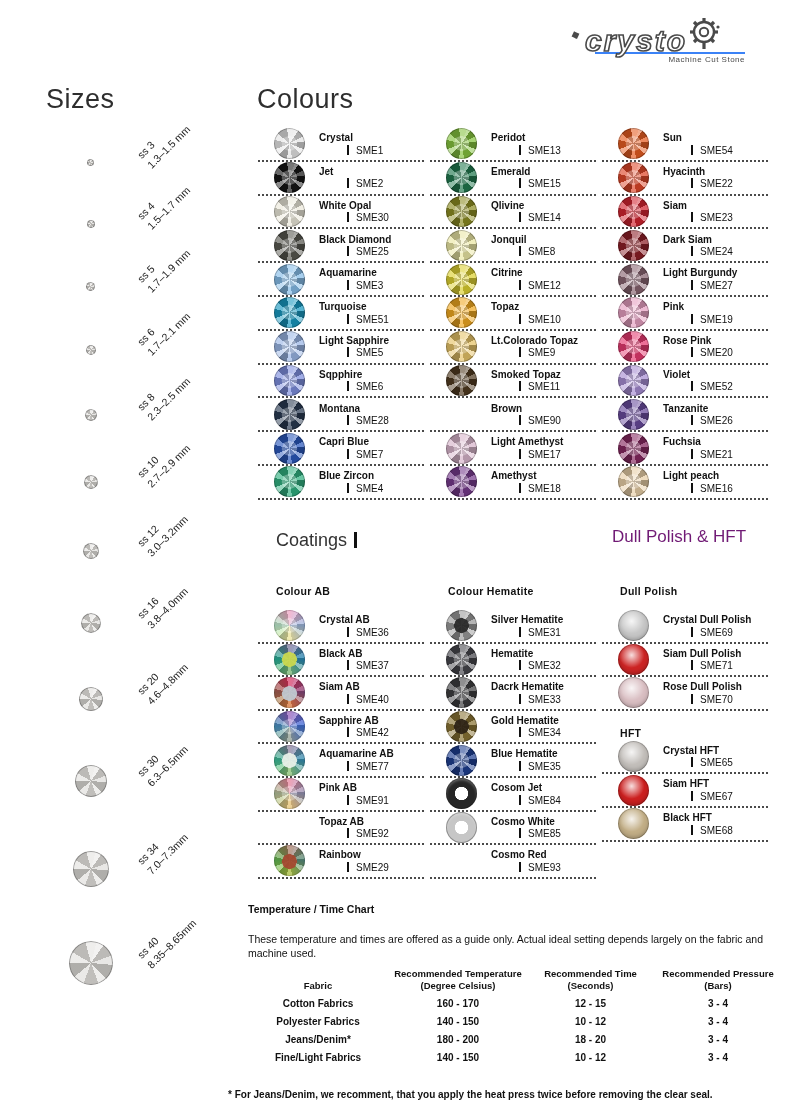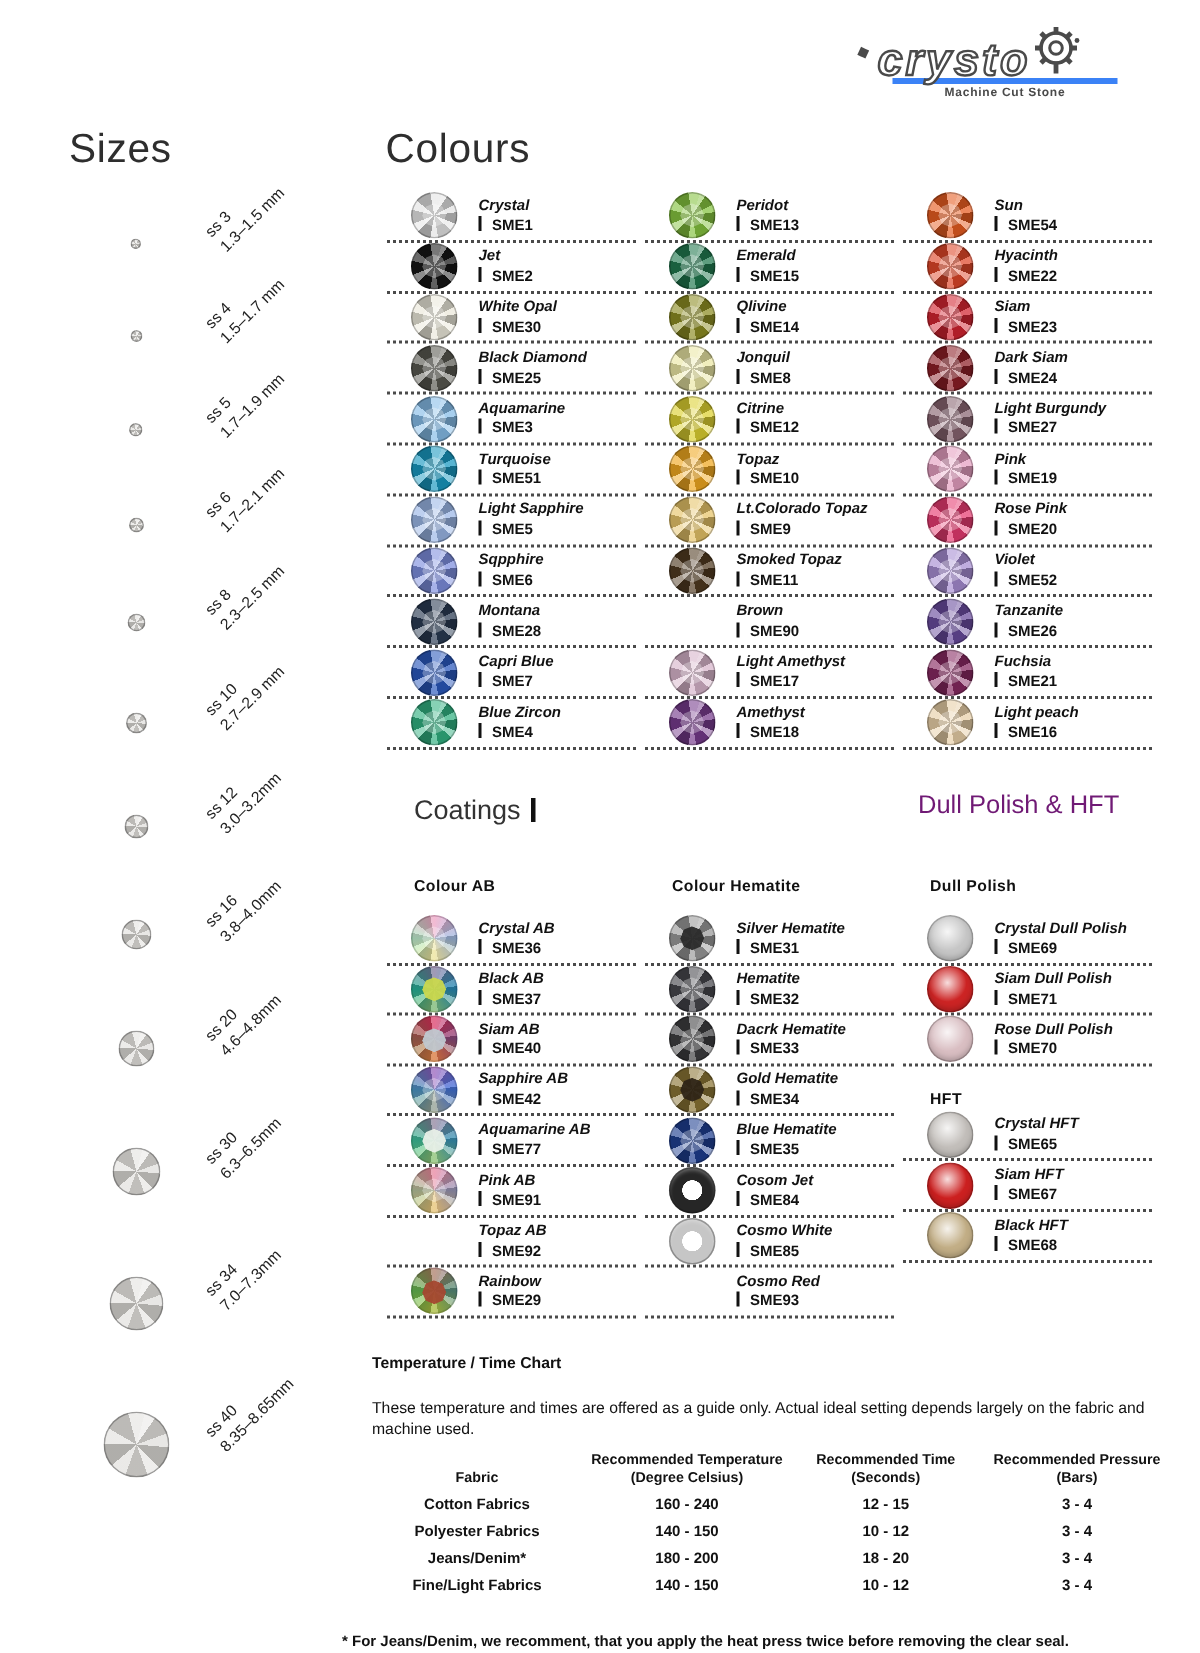--- a/index.html
+++ b/index.html
@@ -6,22 +6,22 @@
   body { background:#fff; font-family:"Liberation Sans", sans-serif; }
   .page { position:relative; width:800px; height:1102px; background:#fff; overflow:hidden; }
 
   
   .logo { position:absolute; left:585px; top:26px; width:175px; color:#4a4a4a; }
   .logo-row { display:flex; align-items:center; }
   .brand { font-size:30px; font-style:italic; font-weight:bold; letter-spacing:2px;
            color:#fff; -webkit-text-stroke:1.6px #4a4a4a; line-height:1; }
   .gear { margin-left:-2px; margin-top:-14px; }
   .diamond { position:absolute; left:-14px; top:2px; font-size:11px; color:#4a4a4a; transform:rotate(-20deg); }
-  .tagline { border-top:4px solid #3b82f6; margin-top:-4px; width:150px; margin-left:10px;
-             font-size:8px; font-weight:bold; text-align:center; padding-top:1px; letter-spacing:.5px; }
+  .tagline { border-top:2px solid #3b82f6; margin-top:-4px; width:150px; margin-left:10px;
+             font-size:8px; font-weight:normal; text-align:right; padding-top:1px; letter-spacing:.5px; }
 
   
   .h-sizes { position:absolute; left:46px; top:84px; font-size:27px; color:#2e2e2e; letter-spacing:.5px; }
   .h-colours { position:absolute; left:257px; top:84px; font-size:27px; color:#2e2e2e; letter-spacing:.5px; }
   .h-coatings { position:absolute; left:276px; top:530px; font-size:18px; color:#333; }
   .h-coatings .bar-lg { display:inline-block; width:3px; height:16px; background:#111; margin-left:7px; vertical-align:-2px; }
   .h-dullhft { position:absolute; left:612px; top:527px; font-size:17px; color:#701a75; }
 
   
   .sizes-col { position:absolute; left:38px; top:132px; width:215px; }
@@ -68,22 +68,22 @@
       rgba(255,240,80,.34), rgba(60,255,160,.22), rgba(255,60,160,.28)); }
   .sw.has-accent::after { background:var(--ac); opacity:.95; }
   .sw.ring { background:radial-gradient(circle at 50% 50%, #fff 0 30%, var(--c,#333) 31% 100%);
     box-shadow: inset 0 0 0 1px rgba(0,0,0,.3), inset 0 2px 3px rgba(255,255,255,.35); }
   .sw.dome { background:
       radial-gradient(circle at 44% 36%, rgba(255,255,255,.85), rgba(255,255,255,0) 48%),
       var(--c,#ccc);
     box-shadow: inset 0 -2px 4px rgba(0,0,0,.25), inset 0 0 0 1px rgba(0,0,0,.18); }
   .sw.none { visibility:hidden; }
   .sw-text { margin-left:14px; }
-  .sw-name { font-size:10px; font-weight:bold; color:#111; line-height:1.15;font-style:italic; }
-  .sw-code-line { font-size:10px; font-weight:bold; color:#111; margin-top:1px; }
+  .sw-name { font-size:10px; font-weight:bold; color:#111; line-height:1.15; }
+  .sw-code-line { font-size:10px; font-weight:normal; color:#111; margin-left:28px; margin-top:1px; }
   .bar { display:inline-block; width:2px; height:10px; background:#111; margin-right:7px; vertical-align:-1px; }
 
   
   .coatings-grid { position:absolute; left:258px; top:585px; width:522px;
     display:grid; grid-template-columns:166px 166px 166px; column-gap:6px; align-items:start; }
   .coat-header { height:25px; font-size:10.5px; font-weight:bold; color:#111; padding-left:18px; letter-spacing:.3px; }
   .hft-header { margin-top:16px; height:14px; font-size:10.5px; font-weight:bold; color:#111; padding-left:18px; letter-spacing:.3px; }
   .coat-col .swatch-row { height:33.6px; }
 
   
@@ -832,21 +832,21 @@
   <div class="temp-block">
     <div class="temp-title">Temperature  /  Time Chart</div>
     <div class="temp-note">These temperature and times are offered as a guide only. Actual ideal setting depends largely on the fabric and machine used.</div>
     <div class="temp-table">
       <div class="temp-th">Fabric</div>
       <div class="temp-th">Recommended Temperature (Degree Celsius)</div>
       <div class="temp-th">Recommended Time (Seconds)</div>
       <div class="temp-th">Recommended Pressure (Bars)</div>
       <div class="temp-rows">
   <div class="temp-td">Cotton Fabrics</div>
-  <div class="temp-td">160 - 240</div>
+  <div class="temp-td">160 - 170</div>
   <div class="temp-td">12 - 15</div>
   <div class="temp-td">3 - 4</div>
 
   <div class="temp-td">Polyester Fabrics</div>
   <div class="temp-td">140 - 150</div>
   <div class="temp-td">10 - 12</div>
   <div class="temp-td">3 - 4</div>
 
   <div class="temp-td">Jeans/Denim*</div>
   <div class="temp-td">180 - 200</div>

